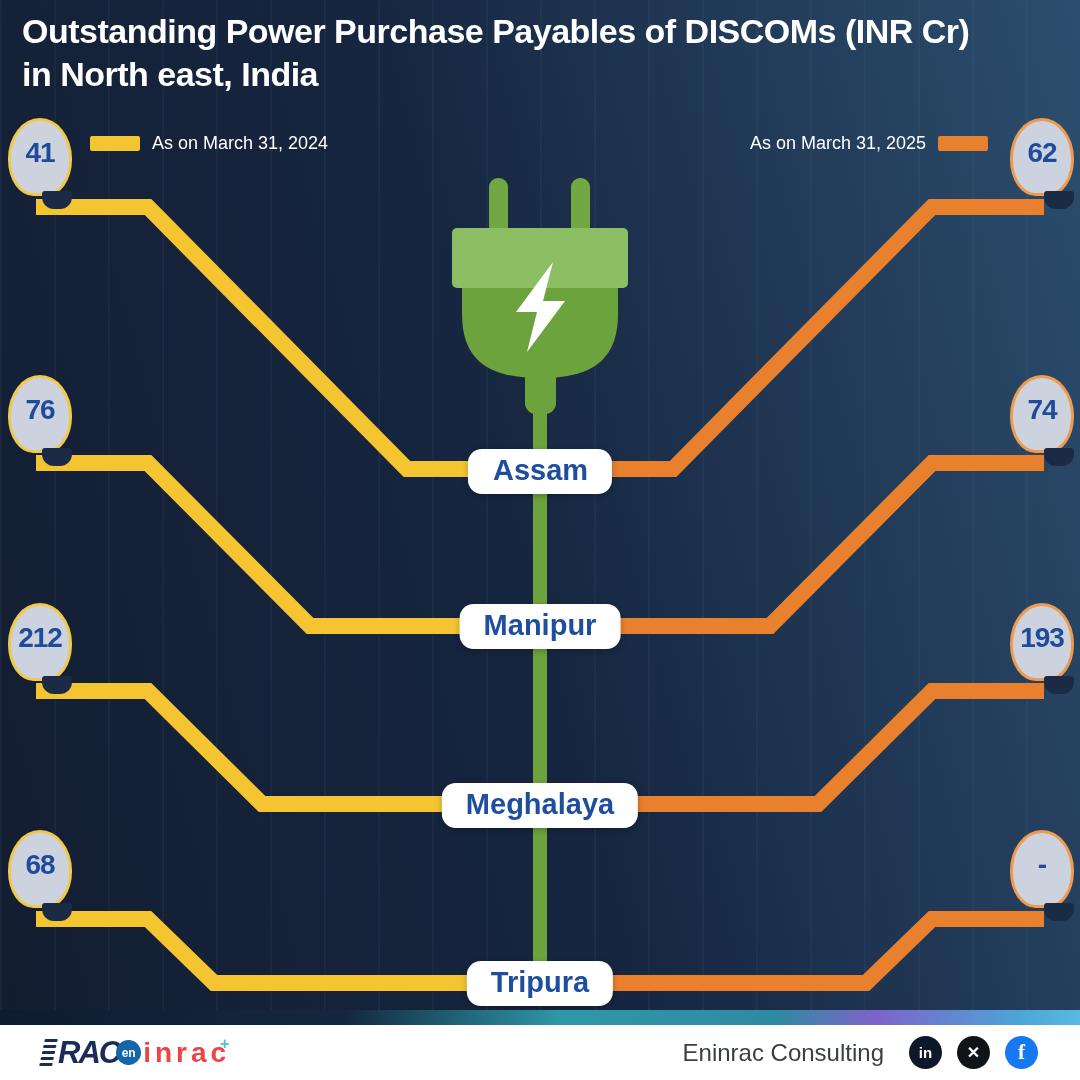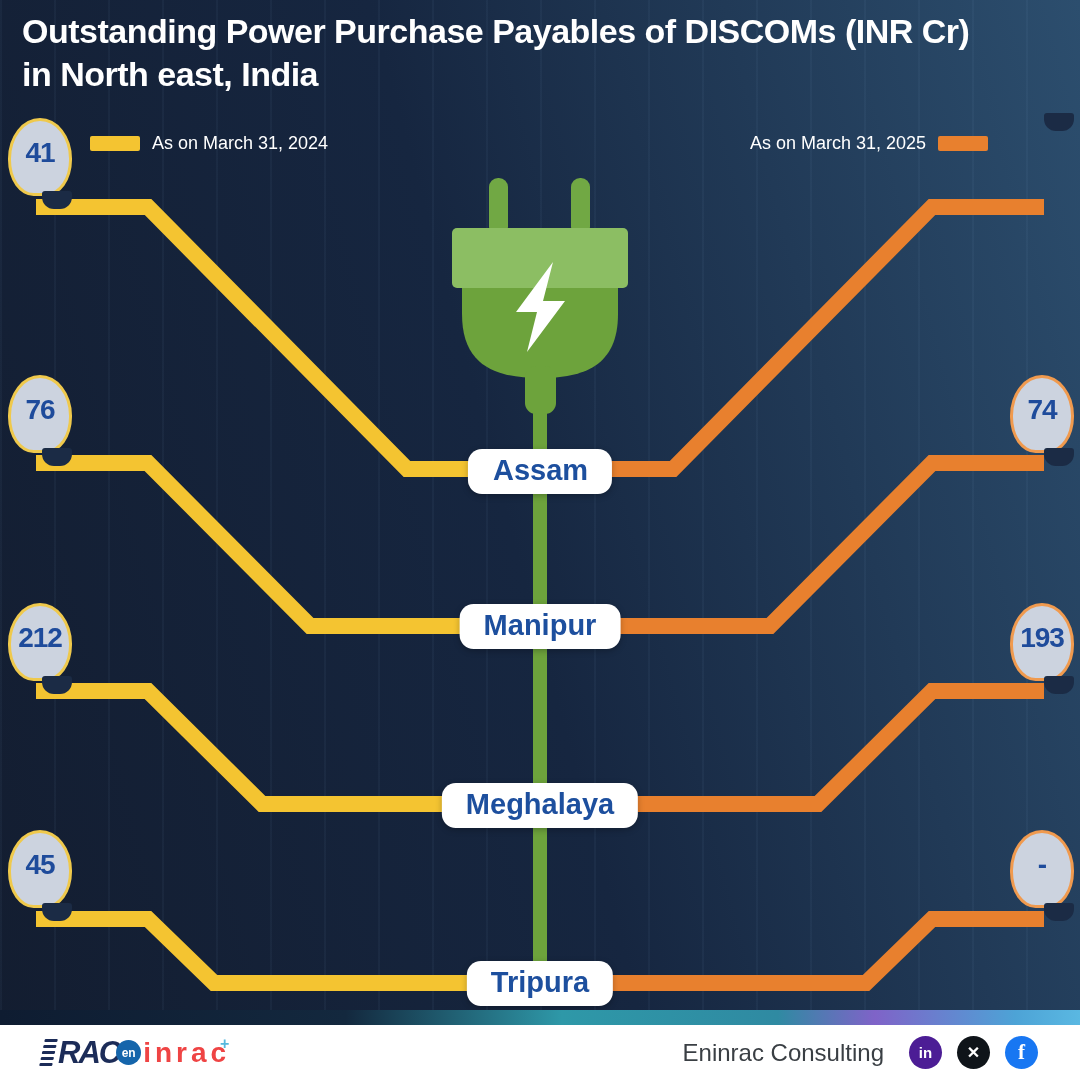--- a/index.html
+++ b/index.html
@@ -64,21 +64,21 @@
              display:flex; align-items:center; justify-content:center;
              font-size:12px; font-weight:bold; margin:0 2px 0 -3px; }
   .logo-inrac { color:#ef4444; font-size:28px; letter-spacing:4px; font-weight:bold; }
   .logo-plus { color:#56B8DD; font-size:16px; font-weight:bold; margin-left:-10px; transform:translateY(-9px); }
   .logo-dots { position:absolute; right:12px; bottom:-7px; display:flex; gap:2px; }
   .logo-dots i { width:4px; height:4px; border-radius:50%; background:#2577B9; }
   .footer-right { display:flex; align-items:center; gap:15px; }
   .brand { color:#3A3F44; font-size:24px; margin-right:10px; }
   .social { width:33px; height:33px; border-radius:50%; display:flex; align-items:center;
             justify-content:center; color:#ffffff; font-weight:bold; cursor:pointer; }
-  .social-li { background:#4c1d95; font-size:15px; }
+  .social-li { background:#0f172a; font-size:15px; }
   .social-x  { background:#0F1419; font-size:16px; }
   .social-fb { background:#1877F2; font-size:21px; font-family:"Liberation Serif", serif; }
 </style>
 </head>
 <body>
 
 <div class="stripes"></div>
 
 <h1 class="title">
   <span>Outstanding Power Purchase Payables of DISCOMs (INR Cr)</span><br>
@@ -122,20 +122,23 @@
   </g>
 </svg>
 
 <div class="bulb bulb-left row1">
   <div class="glass">
     <span class="bulb-value">41</span>
   </div>
     <div class="bulb-base"></div>
 </div>
 <div class="bulb bulb-right row1">
+  <div class="glass">
+    <span class="bulb-value">62</span>
+  </div>
     <div class="bulb-base"></div>
 </div>
 <div class="bulb bulb-left row2">
   <div class="glass">
     <span class="bulb-value">76</span>
   </div>
     <div class="bulb-base"></div>
 </div>
 <div class="bulb bulb-right row2">
   <div class="glass">
@@ -150,21 +153,21 @@
     <div class="bulb-base"></div>
 </div>
 <div class="bulb bulb-right row3">
   <div class="glass">
     <span class="bulb-value">193</span>
   </div>
     <div class="bulb-base"></div>
 </div>
 <div class="bulb bulb-left row4">
   <div class="glass">
-    <span class="bulb-value">45</span>
+    <span class="bulb-value">68</span>
   </div>
     <div class="bulb-base"></div>
 </div>
 <div class="bulb bulb-right row4">
   <div class="glass">
     <span class="bulb-value">-</span>
   </div>
     <div class="bulb-base"></div>
 </div>
 

